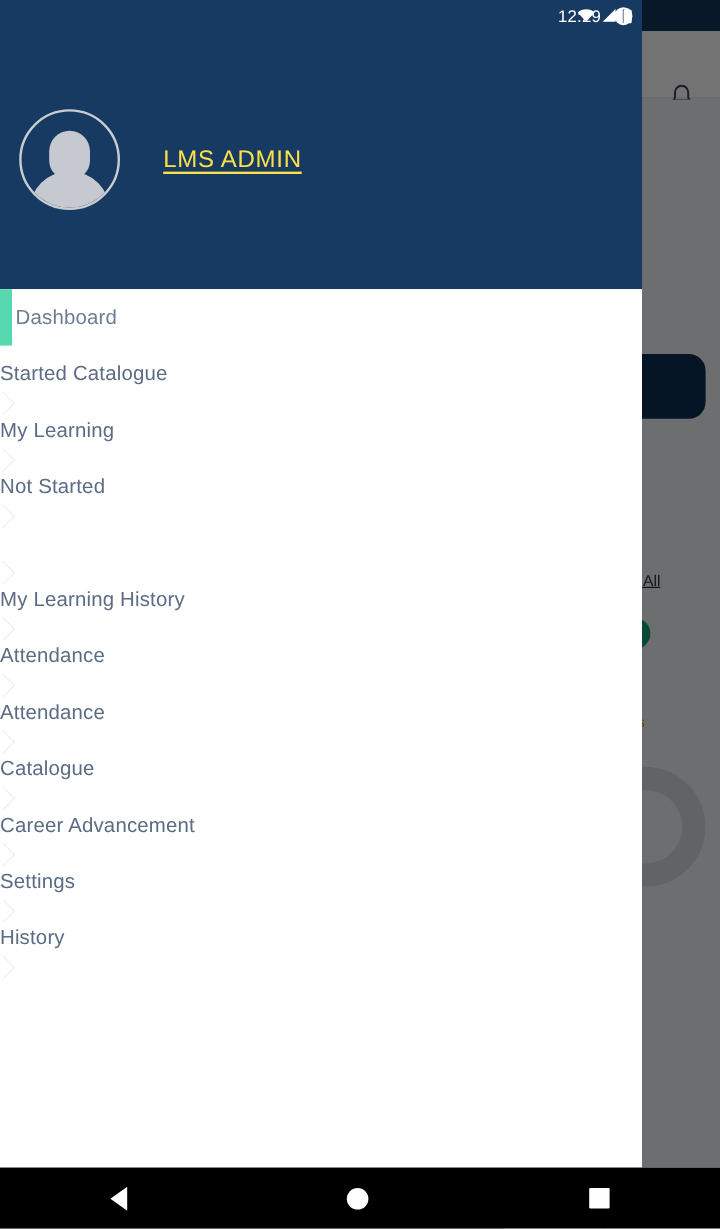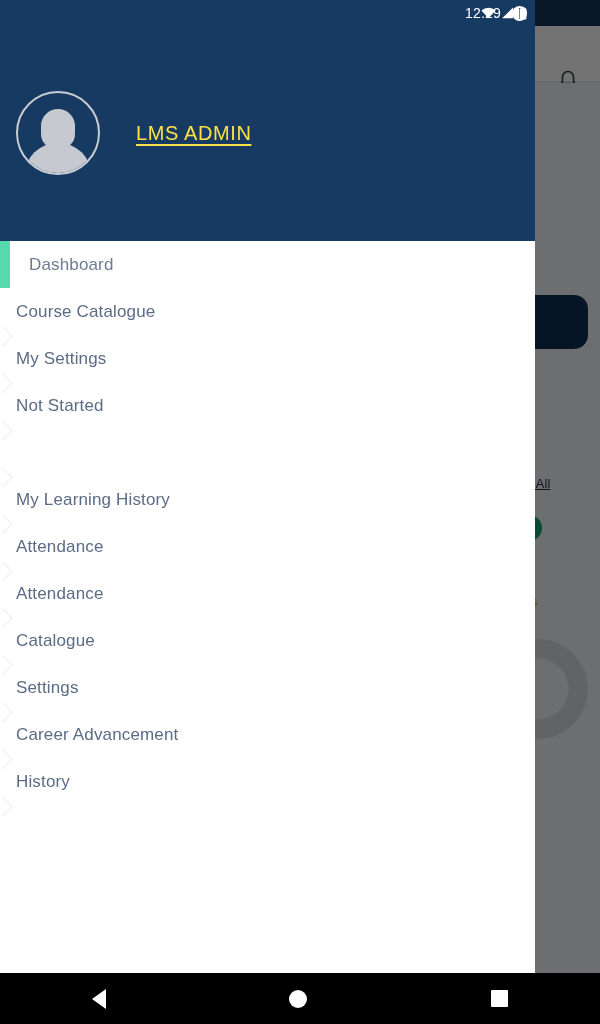--- a/index.html
+++ b/index.html
@@ -140,21 +140,20 @@
 
   
   #menu {
     position:absolute; top:241px; left:0; width:100%; bottom:0;
     background:#ffffff; padding-top:0;
   }
   .menu-item {
     position:relative;
     height:47px;
     display:flex; align-items:center;
-    padding-left:16px;
   }
   .menu-item .label {
     font-size:17px; font-weight:300;
     color:#5b6c85; letter-spacing:0.15px;
     white-space:nowrap;
   }
   .menu-item.active { }
   .menu-item.active .label {
     color:#6d7d93; padding-left:13px;
   }
@@ -255,25 +254,25 @@
         </div>
         <div id="profile-name">LMS ADMIN</div>
       </div>
     </div>
 
     <div id="menu">
         <div class="menu-item active">
           <span class="label">Dashboard</span>
         </div>
         <div class="menu-item">
-          <span class="label">Course Catalogue</span>
-          <span class="edge-ghost"></span>
-        </div>
-        <div class="menu-item">
-          <span class="label">My Settings</span>
+          <span class="label">Started Catalogue</span>
+          <span class="edge-ghost"></span>
+        </div>
+        <div class="menu-item">
+          <span class="label">My Learning</span>
           <span class="edge-ghost"></span>
         </div>
         <div class="menu-item">
           <span class="label">Not Started</span>
           <span class="edge-ghost"></span>
         </div>
         <div class="menu-item">
           <span class="edge-ghost"></span>
         </div>
         <div class="menu-item">
@@ -286,25 +285,25 @@
         </div>
         <div class="menu-item">
           <span class="label">Attendance</span>
           <span class="edge-ghost"></span>
         </div>
         <div class="menu-item">
           <span class="label">Catalogue</span>
           <span class="edge-ghost"></span>
         </div>
         <div class="menu-item">
+          <span class="label">Career Advancement</span>
+          <span class="edge-ghost"></span>
+        </div>
+        <div class="menu-item">
           <span class="label">Settings</span>
-          <span class="edge-ghost"></span>
-        </div>
-        <div class="menu-item">
-          <span class="label">Career Advancement</span>
           <span class="edge-ghost"></span>
         </div>
         <div class="menu-item">
           <span class="label">History</span>
           <span class="edge-ghost"></span>
         </div>
       </div>
   </div>
 
   <div id="navbar">

